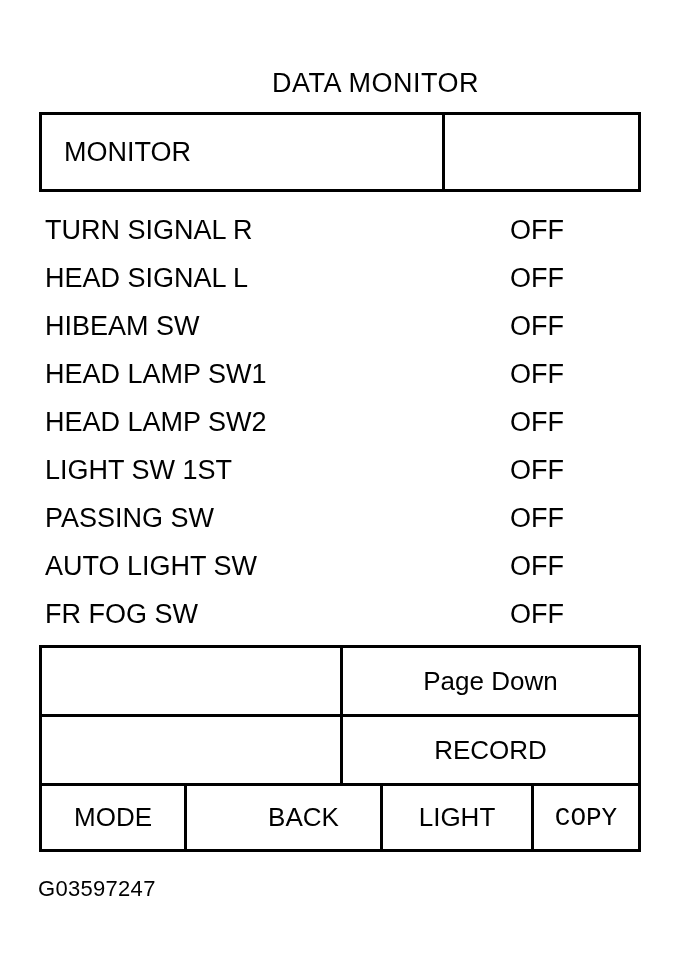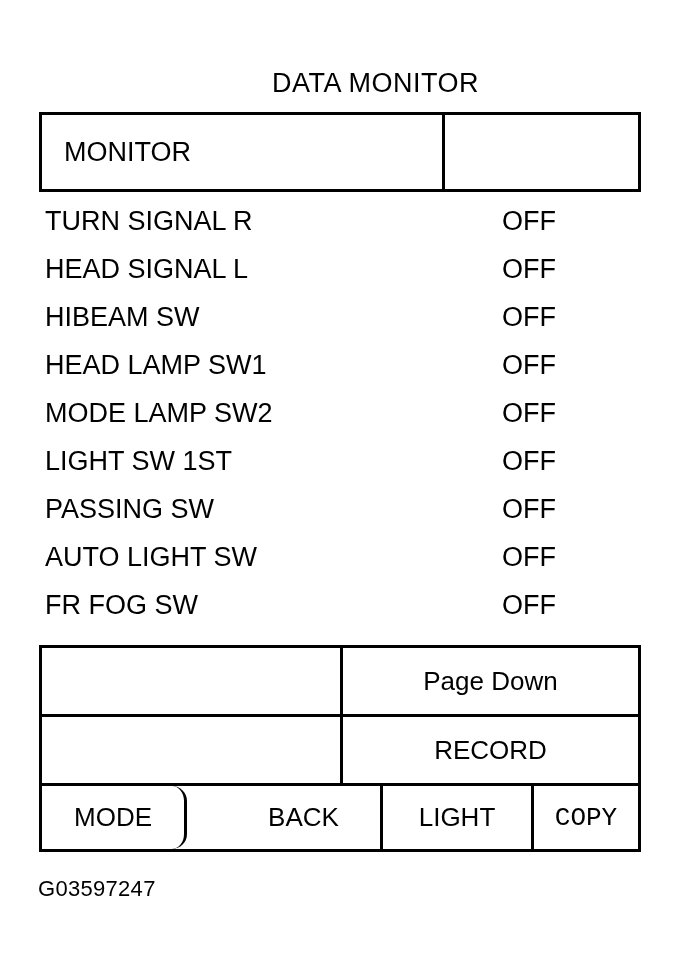--- a/index.html
+++ b/index.html
@@ -67,31 +67,31 @@
   
   .items {
     position: absolute;
     left: 45px;
     top: 206px;
     width: 596px;
   }
   .item-row {
     height: 48px;
     display: flex;
-    align-items: flex-start;
-    font-size: 27px;
-    gap: 20px;
+    align-items: center;
+    font-size: 27px;
   }
   .item-name {
     width: 437px;
     white-space: nowrap;
   }
   .item-value {
     width: 120px;
     text-align: left;
+    margin-left: 28px;
   }
 
   
   .buttons {
     position: absolute;
     left: 39px;
     top: 645px;
     width: 602px;
     height: 207px;
     border: 3px solid #000;
@@ -116,21 +116,21 @@
     justify-content: center;
     font-size: 26px;
     height: 100%;
   }
   .cell.bordered-right {
     border-right: 3px solid #000;
   }
   .w-left { flex: 0 0 301px; }
   .w-right { flex: 1 1 auto; }
 
-  .q1 { flex: 0 0 145px; border-radius: 15px; }
+  .q1 { flex: 0 0 145px; }
   .q2 { flex: 0 0 156px; margin-left: 40px; }
   .q3 { flex: 0 0 151px; }
   .q4 { flex: 1 1 auto; font-family: Liberation Mono, monospace; }
 
   .figcode {
     position: absolute;
     left: 38px;
     top: 876px;
     font-size: 22px;
     letter-spacing: 0.3px;
@@ -164,21 +164,21 @@
       <span class="item-name">HIBEAM SW</span>
       <span class="item-value">OFF</span>
     </div>
 
     <div class="item-row">
       <span class="item-name">HEAD LAMP SW1</span>
       <span class="item-value">OFF</span>
     </div>
 
     <div class="item-row">
-      <span class="item-name">MODE LAMP SW2</span>
+      <span class="item-name">HEAD LAMP SW2</span>
       <span class="item-value">OFF</span>
     </div>
 
     <div class="item-row">
       <span class="item-name">LIGHT SW 1ST</span>
       <span class="item-value">OFF</span>
     </div>
 
     <div class="item-row">
       <span class="item-name">PASSING SW</span>

